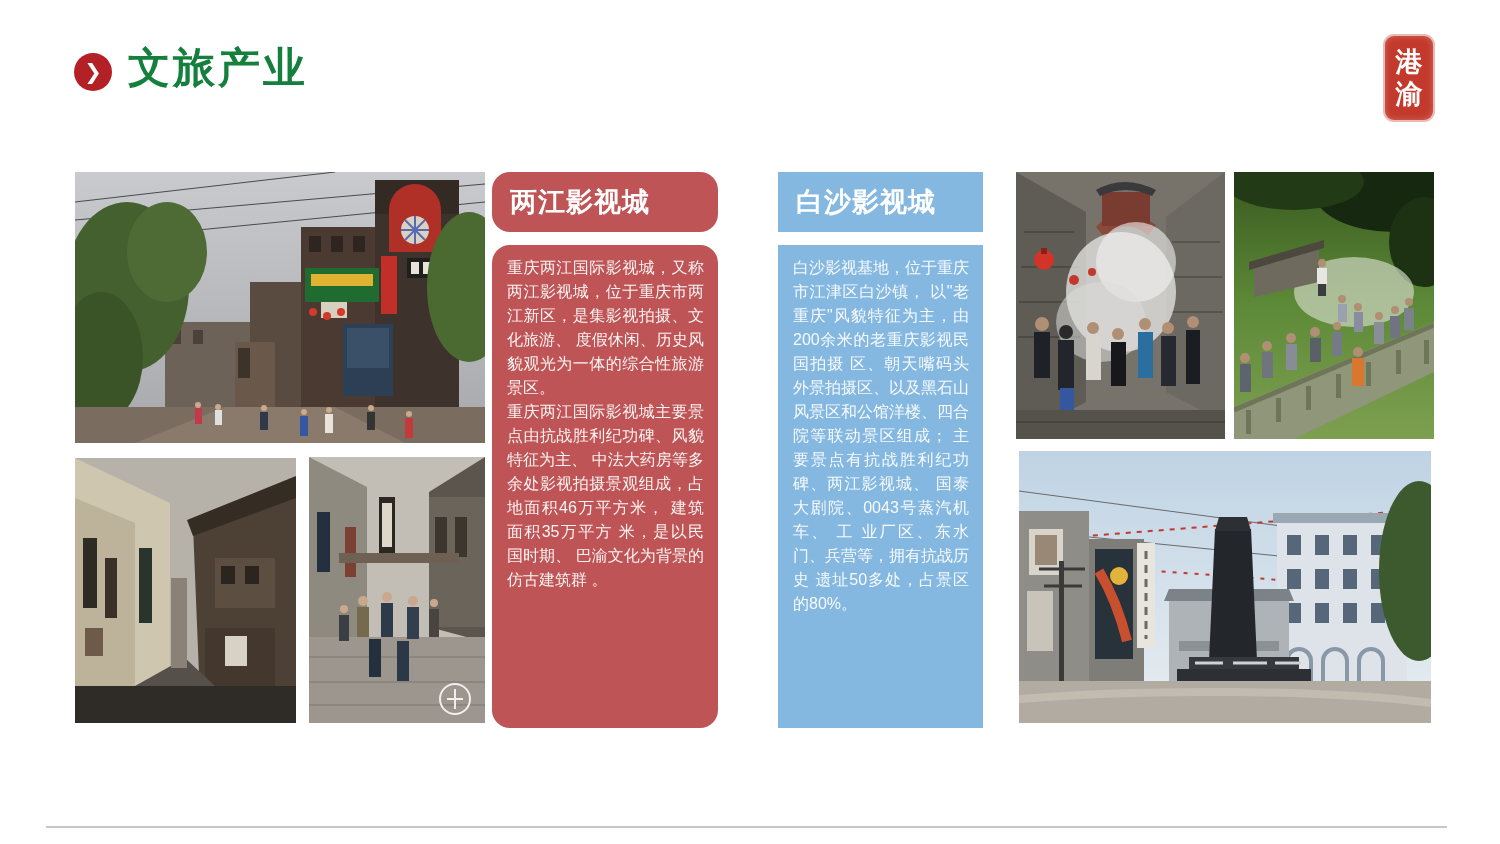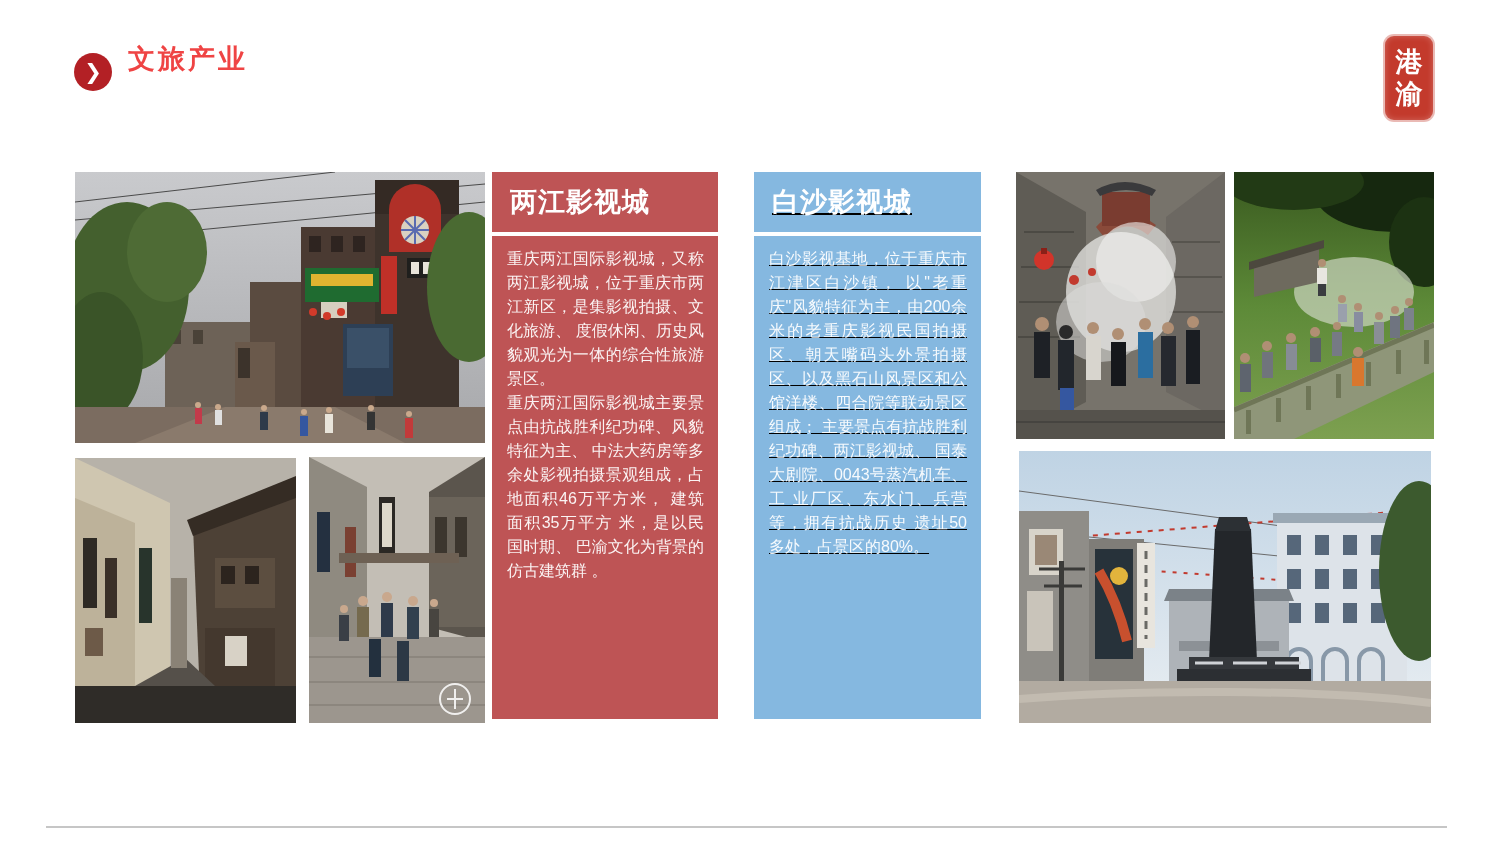--- a/index.html
+++ b/index.html
@@ -5,46 +5,46 @@
   * { margin:0; padding:0; box-sizing:border-box; }
   html,body { width:1500px; height:844px; background:#ffffff; overflow:hidden;
               font-family:"Liberation Sans","DejaVu Sans",sans-serif; }
   .slide { position:relative; width:1500px; height:844px; background:#fff; }
 
   
   .chevron-circle { position:absolute; left:74px; top:53px; width:38px; height:38px;
       border-radius:50%; background:#B32025; color:#fff; display:flex;
       align-items:center; justify-content:center; font-size:21px; font-weight:bold; }
   .page-title { position:absolute; left:128px; top:44px; font-family:"Liberation Serif","DejaVu Serif",serif;
-      font-size:27px; font-weight:600; color:#ef4444; letter-spacing:3px; line-height:1.15; }
+      font-size:42px; font-weight:600; color:#15803d; letter-spacing:3px; line-height:1.15; }
   .seal { position:absolute; left:1385px; top:36px; width:48px; height:84px;
       background:#c33a2c; border-radius:9px; display:flex; flex-direction:column;
       align-items:center; justify-content:center; gap:2px;
       box-shadow:0 0 0 2px rgba(195,58,44,.35), inset 0 0 6px rgba(255,255,255,.25); }
   .seal span { color:#fff; font-size:27px; line-height:30px; font-weight:bold; }
 
   
   .photo { position:absolute; overflow:hidden; background:#888; }
   .photo svg { display:block; width:100%; height:100%; }
   #photo1 { left:75px;  top:172px; width:410px; height:271px; }
   #photo2 { left:75px;  top:458px; width:221px; height:265px; }
   #photo3 { left:309px; top:457px; width:176px; height:266px; }
   #photo4 { left:1016px; top:172px; width:209px; height:267px; }
   #photo5 { left:1234px; top:172px; width:200px; height:267px; }
   #photo6 { left:1019px; top:451px; width:412px; height:272px; }
 
   
   .panel { position:absolute; top:172px; height:551px; }
   #panel-red  { left:492px; width:226px; }
-  #panel-blue { left:754px; width:227px;text-decoration:underline; }
+  #panel-blue { left:778px; width:205px; }
   .panel-title { height:60px; display:flex; align-items:center; padding-left:18px;
       color:#ffffff; font-size:27px; font-weight:bold; letter-spacing:1px; }
-  .panel-body { margin-top:4px; height:483px; padding:11px 14px 10px 15px;
+  .panel-body { margin-top:13px; height:483px; padding:11px 14px 10px 15px;
       color:rgba(255,255,255,.93); font-size:16px; line-height:24px; text-align:justify; }
-  #panel-red  .panel-title, #panel-red  .panel-body { background:#BE5455; }
+  #panel-red  .panel-title, #panel-red  .panel-body { background:#BE5455;border-radius:18px; }
   #panel-blue .panel-title, #panel-blue .panel-body { background:#85B8E0; }
 
   
   .footer-line { position:absolute; left:46px; top:826px; width:1401px; height:2px;
       background:#c6c6c6; }
 </style>
 </head>
 <body>
 
 <div class="slide">

